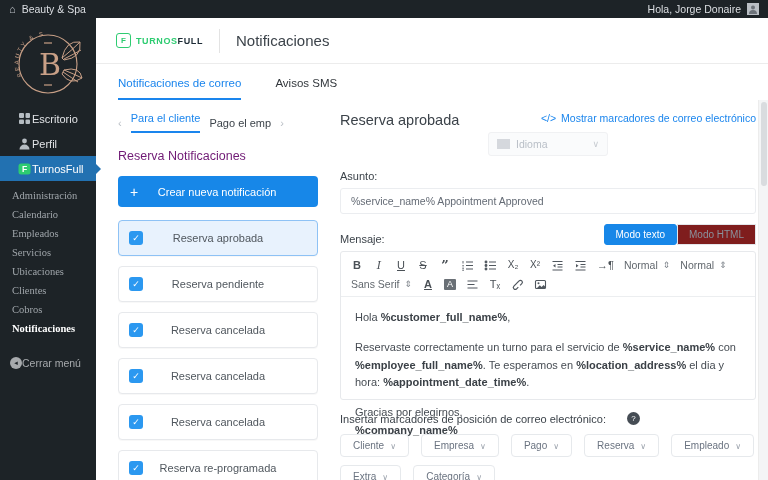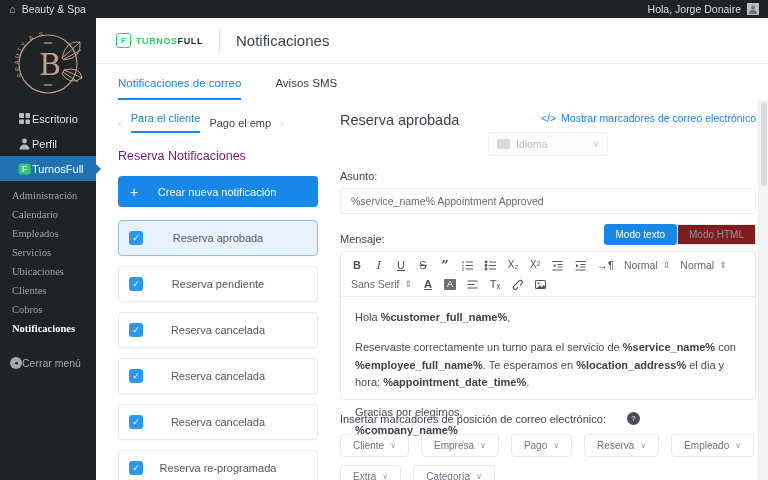--- a/index.html
+++ b/index.html
@@ -110,21 +110,21 @@
   .ebody { padding:12px 14px; font-size:11px; color:#464c53; line-height:1.62; height:102px; }
   .ebody p { margin:0 0 12px; }
   .ebody b { color:#3b4147; }
 
   .insertrow { margin-top:12px; font-size:11px; color:#3c434a; display:flex; align-items:center; gap:21px; }
   .help { width:13px; height:13px; border-radius:50%; background:#454c54; color:#fff; font-size:8px;
     display:inline-flex; align-items:center; justify-content:center; }
   .chips { display:flex; gap:12px; margin-top:9px; }
   .chips + .chips { margin-top:8px; }
   .chip { border:1px solid #e6e9ec; border-radius:4px; padding:5px 12px; font-size:10px; color:#6a7380;
-    display:flex; gap:6px; align-items:center; background:#fff; }
+    display:flex; gap:6px; align-items:flex-end; background:#fff; }
   .chip .chev { color:#9aa1ab; font-size:8px; }
 
   .scrolltrack { position:absolute; right:0; top:82px; bottom:0; width:10px; background:#f4f5f6;
     border-left:1px solid #ececec; }
   .scrollthumb { position:absolute; top:2px; left:2px; width:6px; height:84px; background:#d9dcdf;
     border-radius:3px; }
 </style>
 </head>
 <body>
 

